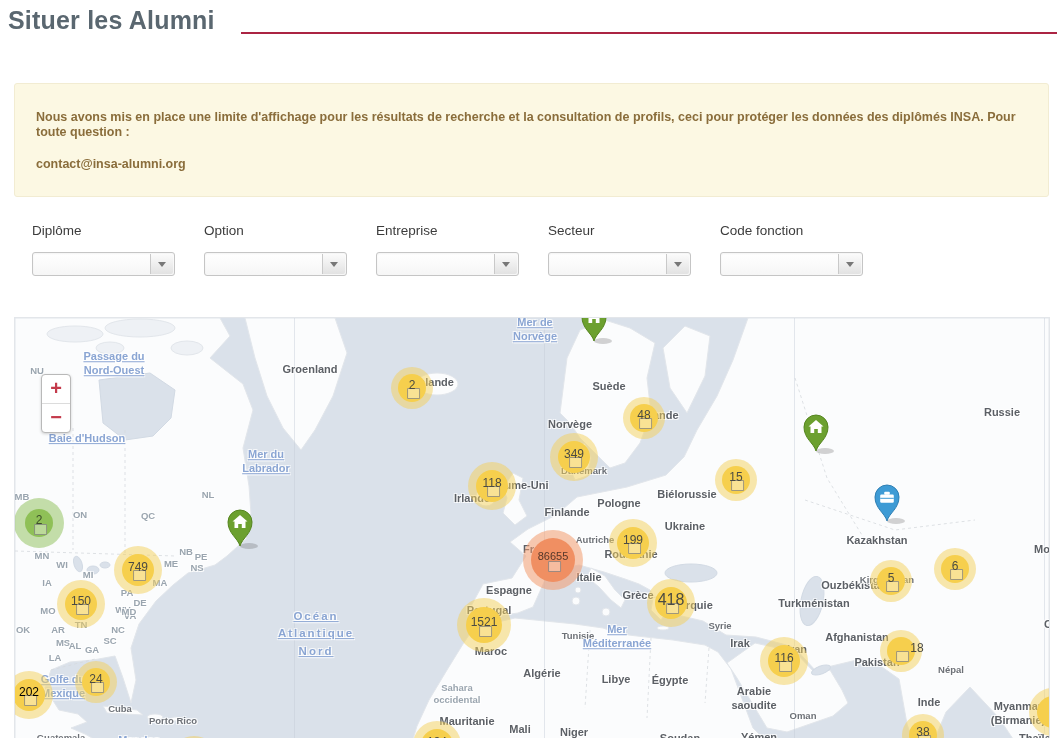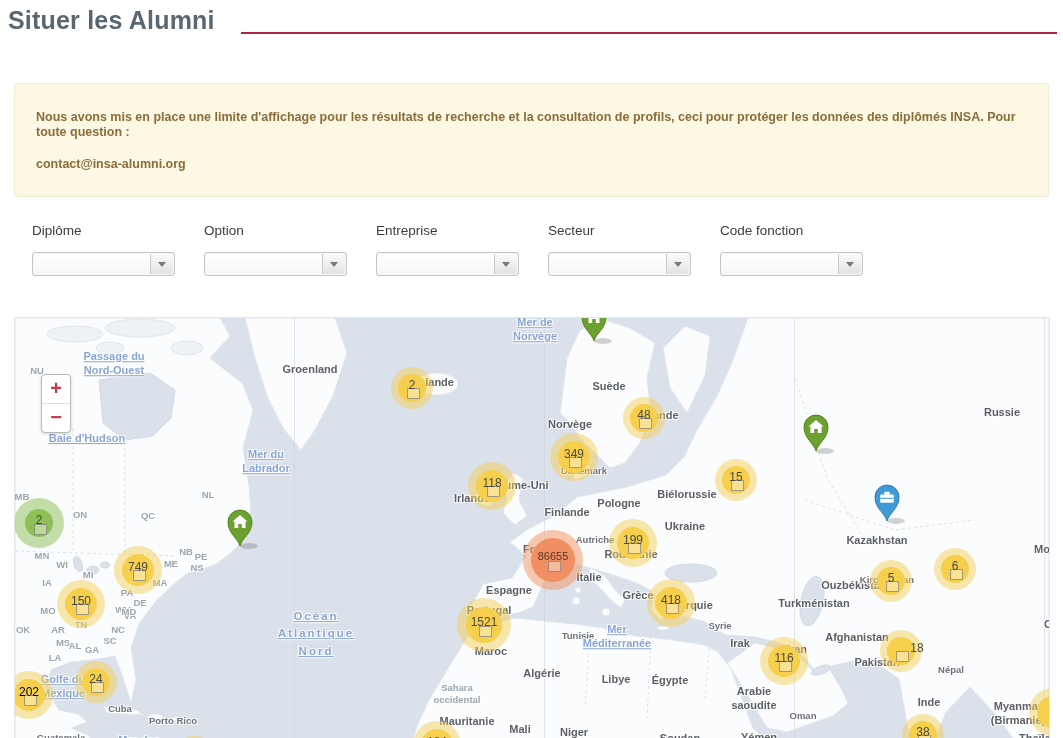--- a/index.html
+++ b/index.html
@@ -303,21 +303,21 @@
         <span class="num" style="color: rgb(75, 75, 67); font-size: 12px;">199</span>
       </div>
       <div class="cl" style="left: 538px; top: 242px; width: 60px; height: 60px; background: rgba(242, 154, 110, 0.55);">
         <div class="core" style="width: 44px; height: 44px; background: rgb(240, 143, 98);"></div>
         <span class="brk"></span>
         <span class="num" style="color: rgb(85, 55, 42); font-size: 11px;">86655</span>
       </div>
       <div class="cl" style="left: 656px; top: 285px; width: 48px; height: 48px; background: rgba(243, 208, 90, 0.5);">
         <div class="core" style="width: 32px; height: 32px; background: rgb(246, 207, 77);"></div>
         <span class="brk"></span>
-        <span class="num" style="color: rgb(75, 75, 67); font-size: 12px;">418</span>
+        <span class="num" style="color: rgb(75, 75, 67); font-size: 16px;">418</span>
       </div>
       <div class="cl" style="left: 469px; top: 307px; width: 54px; height: 54px; background: rgba(243, 208, 90, 0.5);">
         <div class="core" style="width: 36px; height: 36px; background: rgb(246, 207, 77);"></div>
         <span class="brk"></span>
         <span class="num" style="color: rgb(75, 75, 67); font-size: 12px;">1521</span>
       </div>
       <div class="cl" style="left: 876px; top: 263px; width: 42px; height: 42px; background: rgba(243, 208, 90, 0.5);">
         <div class="core" style="width: 28px; height: 28px; background: rgb(246, 207, 77);"></div>
         <span class="brk"></span>
         <span class="num" style="color: rgb(75, 75, 67); font-size: 12px;">5</span>

